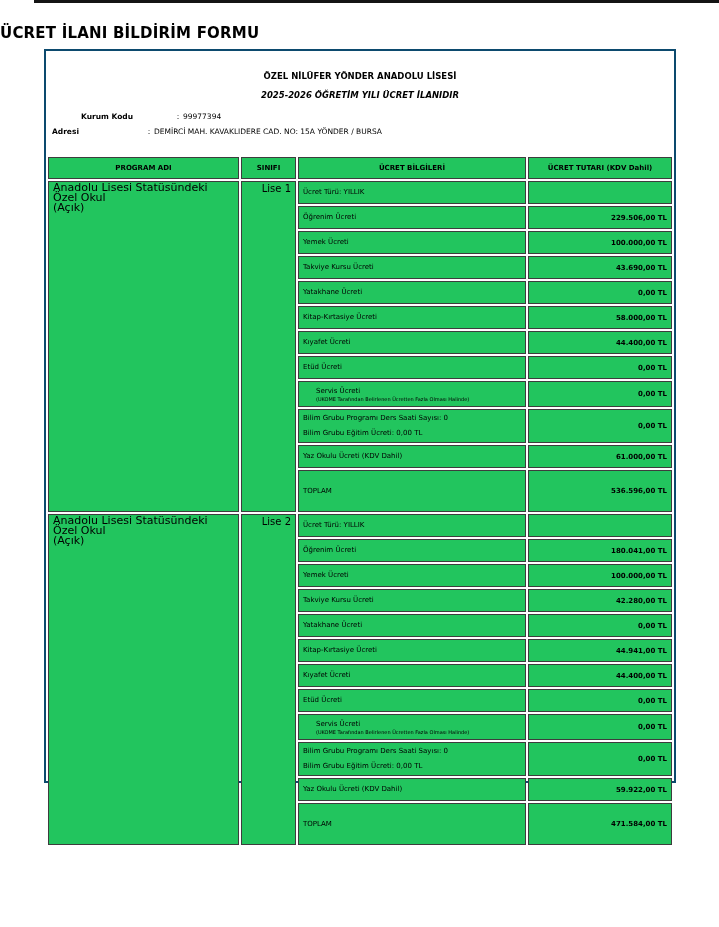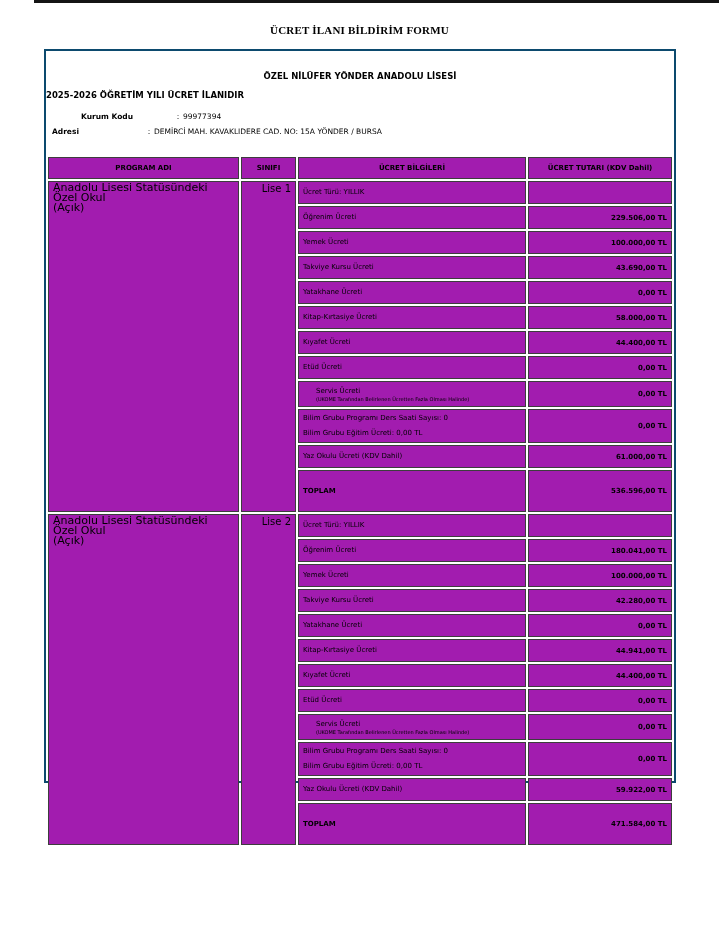--- a/index.html
+++ b/index.html
@@ -22,25 +22,24 @@
     left: 34px;
     right: 0;
     height: 3px;
     background: #141414;
   }
   .doc-title {
     position: absolute;
     top: 24px;
     left: 0;
     width: 100%;
-    text-align: center;
-    font-size: 11px;
+    text-align: left;
+    font-size: 15px;
     font-weight: bold;
     letter-spacing: 0.2px;
-    font-family: Liberation Serif, serif;
   }
   .frame {
     position: absolute;
     left: 44px;
     top: 49px;
     width: 628px;
     height: 730px;
     border: 2px solid #0c4a6e;
     background: #ffffff;
   }
@@ -51,23 +50,24 @@
     width: 100%;
     text-align: center;
     font-size: 8.5px;
     font-weight: bold;
   }
   .announcement {
     position: absolute;
     top: 39px;
     left: 0;
     width: 100%;
-    text-align: left;
+    text-align: center;
     font-size: 8.5px;
     font-weight: bold;
+    font-style: italic;
   }
   .info-field {
     position: absolute;
     left: 6px;
     right: 6px;
     font-size: 7.5px;
     line-height: 10px;
   }
   .info-field .flabel {
     display: inline-block;
@@ -91,21 +91,21 @@
   table.fees {
     width: 100%;
     height: 100%;
     border-collapse: separate;
     border-spacing: 2px;
     table-layout: fixed;
     font-size: 7px;
   }
   table.fees th, table.fees td {
     border: 1px solid #3d3d3d;
-    background: #a21caf;
+    background: #22c55e;
     padding: 1px 4px;
     overflow: hidden;
   }
   th.hdr {
     height: 18px;
     font-size: 7px;
     font-weight: bold;
     text-align: center;
     vertical-align: middle;
   }
@@ -145,21 +145,21 @@
     line-height: 6px;
     font-weight: normal;
   }
   tr.row-bilim td.label-cell { height: 30px; }
   .line2 {
     display: block;
     margin-top: 6px;
   }
   tr.row-toplam td.label-cell {
     height: 38px;
-    font-weight: bold;
+    font-weight: normal;
   }
   tr.row-toplam td.amount-cell { height: 38px; }
 </style>
 </head>
 <body>
 
 <div class="page">
   <div class="top-rule"></div>
 
   <div class="doc-title">ÜCRET İLANI BİLDİRİM FORMU</div>

